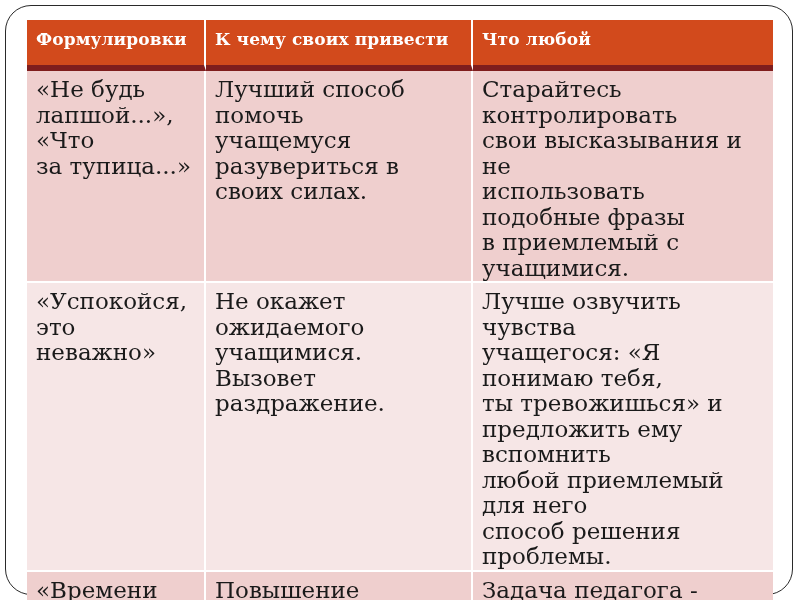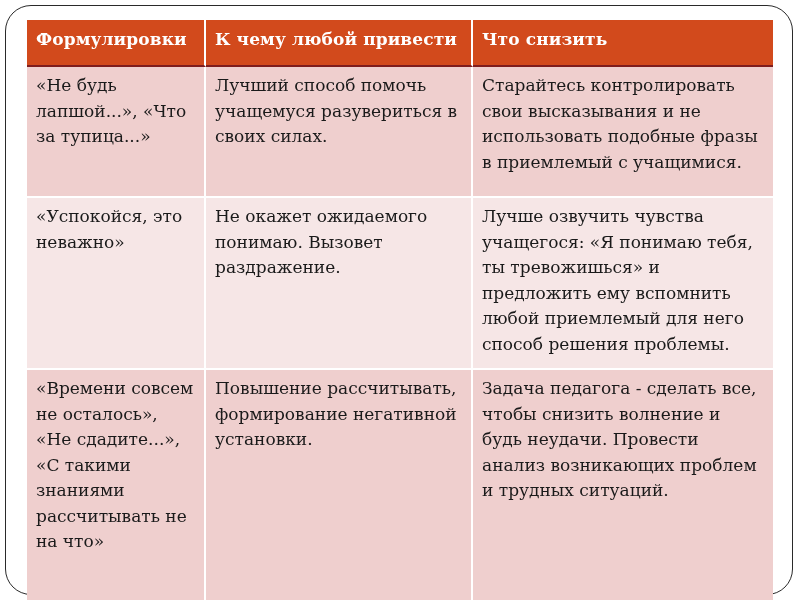--- a/index.html
+++ b/index.html
@@ -43,26 +43,26 @@
       box-sizing: border-box;
     }
     .tbl th {
       background: #D24A1C;
       color: #ffffff;
       font-weight: bold;
       font-size: 17px;
       height: 44px;
       padding: 9px 9px 16px 9px;
       border-right: 2px solid #ffffff;
-      border-bottom: 2px solid #7f1d1d;
+      border-bottom: 6px solid #7f1d1d;
       letter-spacing: 0.1px;
     }
     .tbl td {
       color: #1a1a1a;
-      font-size: 17px;
+      font-size: 23px;
       line-height: 25.5px;
       padding: 6px 9px 0 9px;
       border-right: 2px solid #ffffff;
       border-bottom: 2px solid #ffffff;
     }
     .tbl th:last-child, .tbl td:last-child { border-right: none; }
     .tbl tr:last-child td { border-bottom: none; }
     .row-odd td { background: #EFCFCE; }
     .row-even td { background: #F6E6E6; }
     .r1 td { height: 131px; }
@@ -77,22 +77,22 @@
 
 <table class="tbl">
   <colgroup>
     <col class="c1">
       <col class="c2">
       <col class="c3">
   </colgroup>
   <thead>
     <tr>
       <th>Формулировки</th>
-      <th>К чему любой привести</th>
-      <th>Что снизить</th>
+      <th>К чему своих привести</th>
+      <th>Что любой</th>
     </tr>
   </thead>
   <tbody>
     <tr class="row-odd r1">
       <td>
           <div class="cell-text">«Не будь
 лапшой...», «Что
 за тупица...»</div>
         </td>
       <td>
@@ -107,21 +107,21 @@
 в приемлемый с учащимися.</div>
         </td>
     </tr>
     <tr class="row-even r2">
       <td>
           <div class="cell-text">«Успокойся, это
 неважно»</div>
         </td>
       <td>
           <div class="cell-text">Не окажет ожидаемого
-понимаю. Вызовет
+учащимися. Вызовет
 раздражение.</div>
         </td>
       <td>
           <div class="cell-text">Лучше озвучить чувства
 учащегося: «Я понимаю тебя,
 ты тревожишься» и
 предложить ему вспомнить
 любой приемлемый для него
 способ решения проблемы.</div>
         </td>

